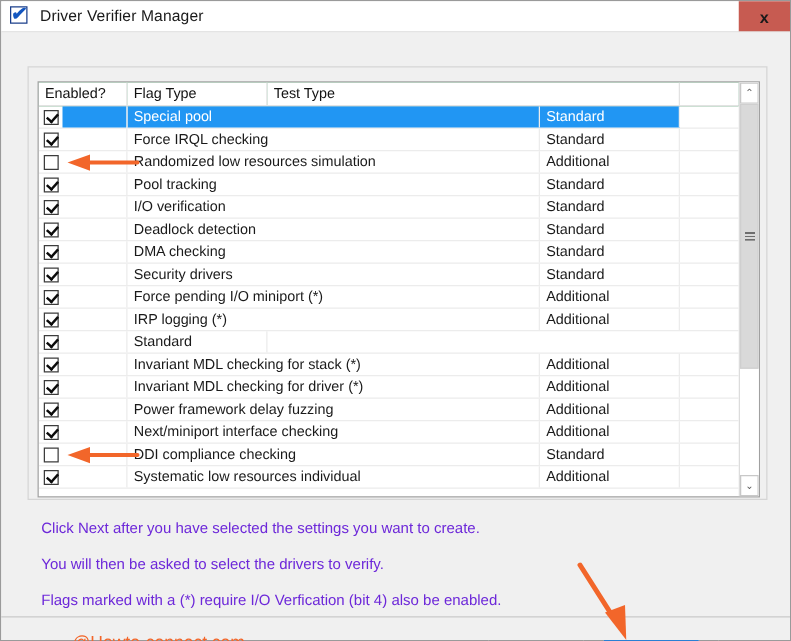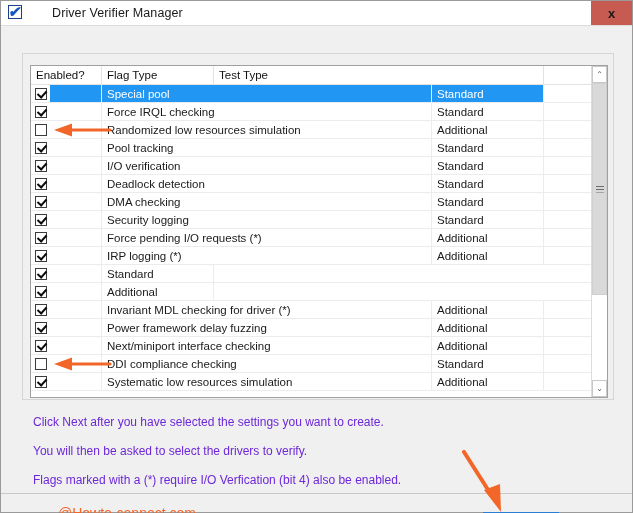--- a/index.html
+++ b/index.html
@@ -60,21 +60,20 @@
     font-size: 15px;
     line-height: 15px;
     font-weight: bold;
     transform: skewX(-8deg);
   }
   .title-text {
     font-size: 12.5px;
     color: #1a1a1a;
     letter-spacing: 0.1px;
     white-space: nowrap;
-    margin-left: 20px;
   }
   .titlebar-spacer { flex: 1 1 auto; }
   .close-btn {
     width: 41px;
     height: 24px;
     background: #c75b51;
     color: #1a1a1a;
     font-size: 13px;
     font-weight: bold;
     display: flex;
@@ -441,29 +440,29 @@
                   <div class="cbox checked"></div>
                 </div>
                 <div class="cell col-test">DMA checking</div>
                 <div class="cell col-flag">Standard</div>
                 <div class="cell col-extra"></div>
               </div>
               <div class="lv-row">
                 <div class="cb-cell">
                   <div class="cbox checked"></div>
                 </div>
-                <div class="cell col-test">Security logging</div>
-                <div class="cell col-flag">Standard</div>
-                <div class="cell col-extra"></div>
-              </div>
-              <div class="lv-row">
-                <div class="cb-cell">
-                  <div class="cbox checked"></div>
-                </div>
-                <div class="cell col-test">Force pending I/O requests (*)</div>
+                <div class="cell col-test">Security drivers</div>
+                <div class="cell col-flag">Standard</div>
+                <div class="cell col-extra"></div>
+              </div>
+              <div class="lv-row">
+                <div class="cb-cell">
+                  <div class="cbox checked"></div>
+                </div>
+                <div class="cell col-test">Force pending I/O miniport (*)</div>
                 <div class="cell col-flag">Additional</div>
                 <div class="cell col-extra"></div>
               </div>
               <div class="lv-row">
                 <div class="cb-cell">
                   <div class="cbox checked"></div>
                 </div>
                 <div class="cell col-test">IRP logging (*)</div>
                 <div class="cell col-flag">Additional</div>
                 <div class="cell col-extra"></div>
@@ -472,20 +471,21 @@
                 <div class="cb-cell">
                   <div class="cbox checked"></div>
                 </div>
                 <div class="cell col-flag">Standard</div>
                 <div class="cell col-extra"></div>
               </div>
               <div class="lv-row">
                 <div class="cb-cell">
                   <div class="cbox checked"></div>
                 </div>
+                <div class="cell col-test">Invariant MDL checking for stack (*)</div>
                 <div class="cell col-flag">Additional</div>
                 <div class="cell col-extra"></div>
               </div>
               <div class="lv-row">
                 <div class="cb-cell">
                   <div class="cbox checked"></div>
                 </div>
                 <div class="cell col-test">Invariant MDL checking for driver (*)</div>
                 <div class="cell col-flag">Additional</div>
                 <div class="cell col-extra"></div>
@@ -515,21 +515,21 @@
                   </svg>
                 </div>
                 <div class="cell col-test">DDI compliance checking</div>
                 <div class="cell col-flag">Standard</div>
                 <div class="cell col-extra"></div>
               </div>
               <div class="lv-row">
                 <div class="cb-cell">
                   <div class="cbox checked"></div>
                 </div>
-                <div class="cell col-test">Systematic low resources simulation</div>
+                <div class="cell col-test">Systematic low resources individual</div>
                 <div class="cell col-flag">Additional</div>
                 <div class="cell col-extra"></div>
               </div>
             </div>
         </div>
 
         <div class="vscroll">
           <div class="sb-arrow">⌃</div>
           <div class="sb-track">
             <div class="sb-thumb">

